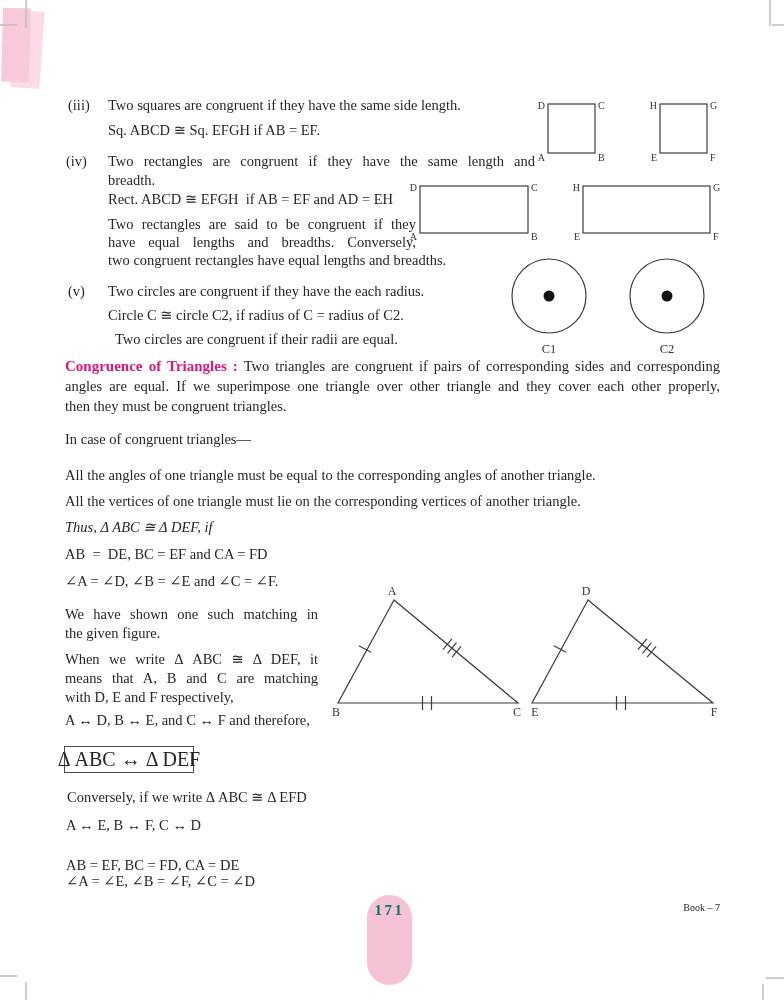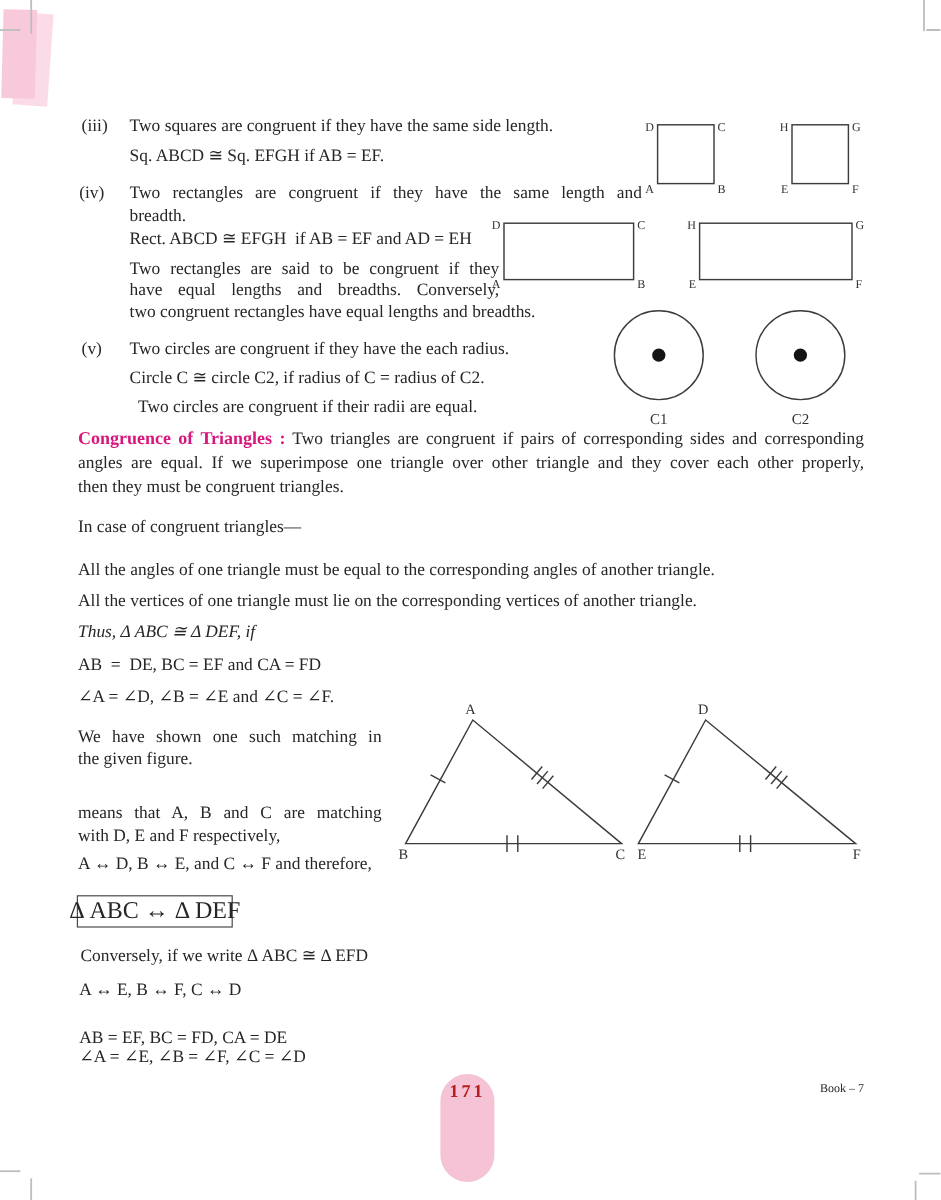--- a/index.html
+++ b/index.html
@@ -17,21 +17,21 @@
   .pink-tab-echo {
     position:absolute; left:13px; top:11px; width:29px; height:77px;
     background:#fbdbe7; transform:rotate(4deg);
   }
   .page-pill {
     position:absolute; left:367px; top:895px; width:45px; height:90px;
     background:#f5c3d5; border-radius:23px;
   }
   .page-pill .num {
     position:absolute; top:7px; left:0; width:100%; text-align:center;
-    font-size:15px; font-weight:bold; letter-spacing:2.5px; color:#b91c1c;
+    font-size:15px; font-weight:bold; letter-spacing:2.5px; color:#0f766e;
   }
   .book-label { position:absolute; left:580px; top:902px; width:140px; text-align:right; font-size:10px; }
   .defbox {
     position:absolute; left:64px; top:746px; width:128px; height:25px;
     border:1.5px solid #4a4a4a; display:flex; align-items:center; justify-content:center;
     font-size:20px; white-space:pre;
   }
   svg.overlay { position:absolute; left:0; top:0; pointer-events:none; }
   .st { stroke:#3c3c3c; fill:none; stroke-width:1.2px; }
   .tick { stroke:#3c3c3c; stroke-width:1.2px; }
@@ -71,20 +71,21 @@
 
   <div class="line" style="left:65px; top:430px;">In case of congruent triangles—</div>
   <div class="line" style="left:65px; top:466px;">All the angles of one triangle must be equal to the corresponding angles of another triangle.</div>
   <div class="line" style="left:65px; top:492px;">All the vertices of one triangle must lie on the corresponding vertices of another triangle.</div>
   <div class="line" style="left:65px; top:518px;font-style:italic;">Thus, Δ ABC ≅ Δ DEF, if</div>
   <div class="line" style="left:65px; top:545px;">AB  =  DE, BC = EF and CA = FD</div>
   <div class="line" style="left:65px; top:572px;">∠A = ∠D, ∠B = ∠E and ∠C = ∠F.</div>
 
   <div class="line jline" style="left:65px; top:605px; width:253px;">We have shown one such matching in</div>
   <div class="line" style="left:65px; top:624px;text-align:right;">the given figure.</div>
+  <div class="line jline" style="left:65px; top:650px; width:253px;">When we write Δ ABC ≅ Δ DEF, it</div>
   <div class="line jline" style="left:65px; top:669px; width:253px;">means that A, B and C are matching</div>
   <div class="line" style="left:65px; top:688px;">with D, E and F respectively,</div>
   <div class="line" style="left:65px; top:711px;">A ↔ D, B ↔ E, and C ↔ F and therefore,</div>
 
   <div class="defbox">Δ ABC ↔ Δ DEF</div>
 
   <div class="line" style="left:67px; top:788px;">Conversely, if we write Δ ABC ≅ Δ EFD</div>
   <div class="line" style="left:66px; top:816px;">A ↔ E, B ↔ F, C ↔ D</div>
   <div class="line" style="left:66px; top:856px;font-family:Liberation Serif, serif;">AB = EF, BC = FD, CA = DE</div>
   <div class="line" style="left:66px; top:872px;">∠A = ∠E, ∠B = ∠F, ∠C = ∠D</div>

